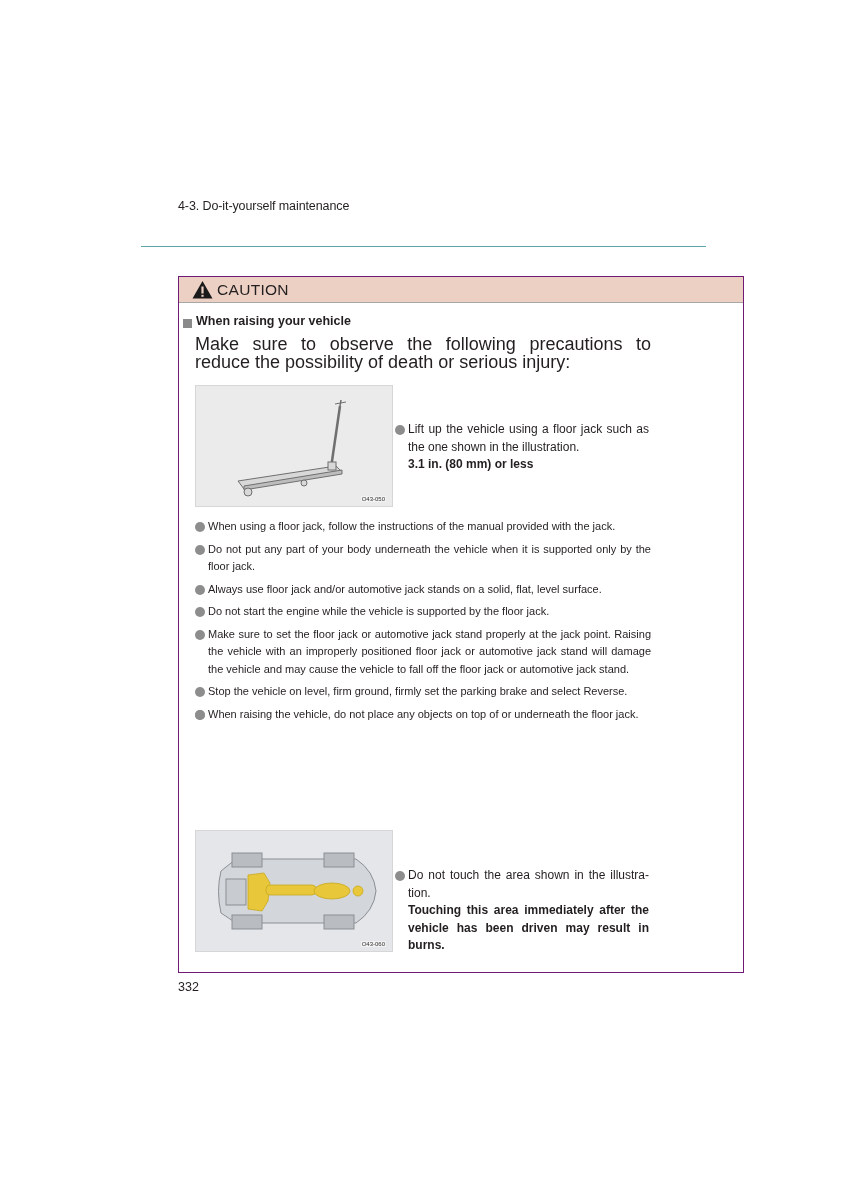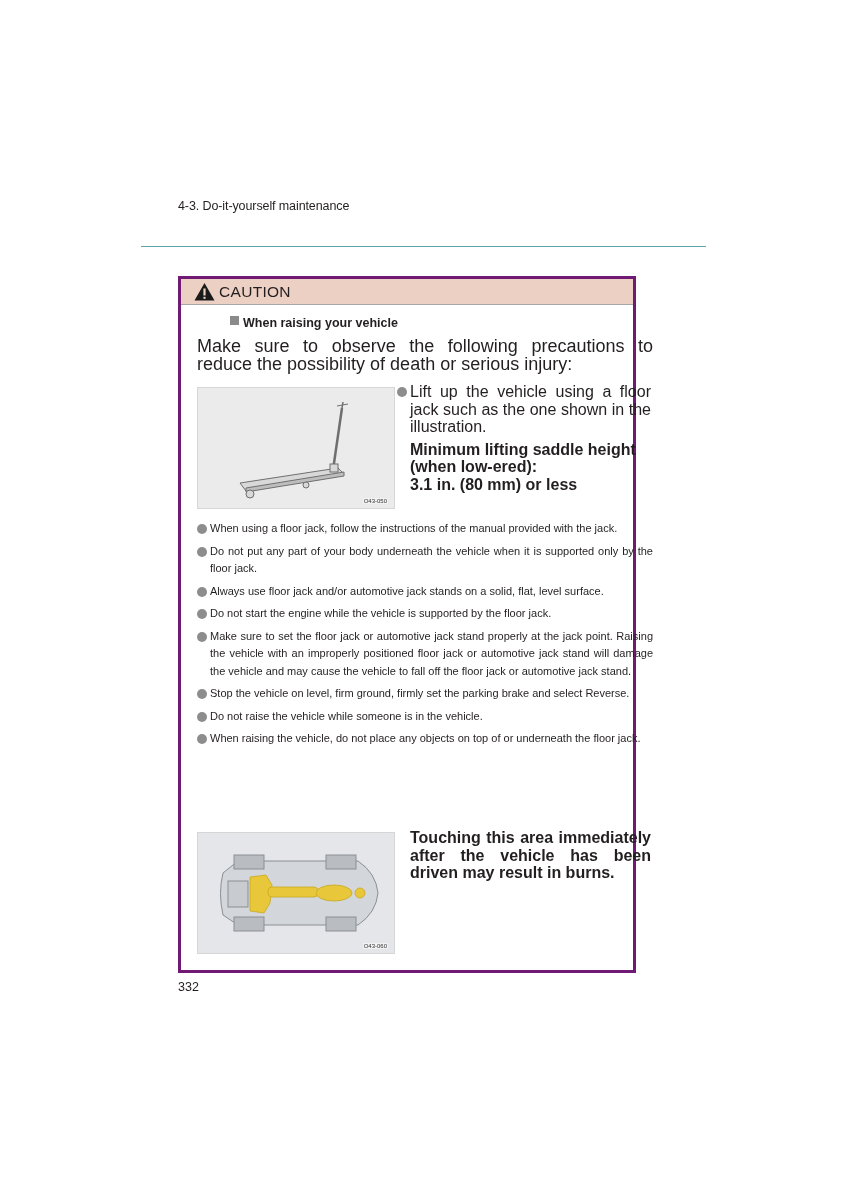--- a/index.html
+++ b/index.html
@@ -10,50 +10,50 @@
   }
   .section-header {
     position: absolute; left: 178px; top: 199px;
     font-size: 12.5px; letter-spacing: -0.1px;
   }
   .header-rule {
     position: absolute; left: 141px; top: 246px; width: 565px; height: 1px;
     background: #5fa5a8;
   }
   .caution-box {
-    position: absolute; left: 178px; top: 276px; width: 458px; height: 697px;
-    border: 3px solid #701a75; box-sizing: border-box;
+    position: absolute; left: 178px; top: 276px; width: 566px; height: 697px;
+    border: 1px solid #701a75; box-sizing: border-box;
   }
   .caution-bar {
     position: absolute; left: 0; top: 0; right: 0; height: 25px;
     background: #ecd0c3; border-bottom: 1px solid #a7a7a7;
     display: flex; align-items: center;
   }
   .warn-icon { margin-left: 13px; width: 21px; height: 19px; display: inline-block; }
   .caution-label { margin-left: 4px; font-size: 15.5px; letter-spacing: 0.3px; }
   .subhead {
     position: absolute; left: 4px; top: 37px; font-size: 12.5px; font-weight: bold;
-    display: flex; align-items: flex-start; margin-left: 45px;
+    display: flex; align-items: flex-end;
   }
   .square {
     width: 9px; height: 9px; background: #8a8a8a; display: inline-block; margin-right: 4px;
   }
   .intro {
     position: absolute; left: 16px; top: 58px; width: 456px; font-size: 18px; line-height: 18px;
     text-align: justify;
   }
   .illus {
     position: absolute; background: #e8e8e8; border: 1px solid #d6d6d6;
   }
   .illus-code {
     position: absolute; right: 6px; bottom: 4px; font-size: 6px; color: #333;
     background: #f2f2f2; padding: 0 1px;
   }
   .side-text {
-    position: absolute; left: 216px; width: 254px; font-size: 16px; line-height: 17.5px;
+    position: absolute; left: 216px; width: 254px; font-size: 12px; line-height: 17.5px; margin-top: 40px;
   }
   .bullet-item {
     position: relative; padding-left: 13px; text-align: justify;
   }
   .dot {
     position: absolute; left: 0; top: 4px; width: 10px; height: 10px; border-radius: 50%;
     background: #8d8d8d;
   }
   .bold-line { font-weight: bold; margin-top: 5px; padding-left: 13px; }
   .plain-line { padding-left: 13px; font-weight: bold; }
@@ -105,32 +105,31 @@
       </g>
     </svg>
     <span class="illus-code">O43-050</span>
   </div>
 
   <div class="side-text" style="top:104px;">
     <div class="bullet-item">
       <span class="dot"></span>
       <span>Lift up the vehicle using a floor jack such as the one shown in the illustration.</span>
     </div>
-    <div class="bold-line">Minimum lifting saddle height (when low-ered):</div>
     <div class="plain-line">3.1 in. (80 mm) or less</div>
   </div>
 
   <div class="bullets">
     <div class="bullet-item"><span class="dot"></span><span>When using a floor jack, follow the instructions of the manual provided with the jack.</span></div>
     <div class="bullet-item"><span class="dot"></span><span>Do not put any part of your body underneath the vehicle when it is supported only by the floor jack.</span></div>
     <div class="bullet-item"><span class="dot"></span><span>Always use floor jack and/or automotive jack stands on a solid, flat, level surface.</span></div>
     <div class="bullet-item"><span class="dot"></span><span>Do not start the engine while the vehicle is supported by the floor jack.</span></div>
     <div class="bullet-item"><span class="dot"></span><span>Make sure to set the floor jack or automotive jack stand properly at the jack point. Raising the vehicle with an improperly positioned floor jack or automotive jack stand will damage the vehicle and may cause the vehicle to fall off the floor jack or automotive jack stand.</span></div>
     <div class="bullet-item"><span class="dot"></span><span>Stop the vehicle on level, firm ground, firmly set the parking brake and select Reverse.</span></div>
-    <div class="bullet-item"><span class="dot"></span><span>Do not raise the vehicle while someone is in the vehicle.</span></div>
+    <div class="bullet-item"><span class="dot"></span></div>
     <div class="bullet-item"><span class="dot"></span><span>When raising the vehicle, do not place any objects on top of or underneath the floor jack.</span></div>
   </div>
 
   <div class="illus" style="left:16px; top:553px; width:196px; height:120px;">
     <svg width="196" height="120" viewBox="0 0 196 120">
       <rect x="0" y="0" width="196" height="120" fill="#e4e6e9"></rect>
       <g stroke="#8b8f95" fill="#d3d6da" stroke-width="1">
         <path d="M25,40 Q20,60 25,82 L40,92 L160,92 Q178,80 180,60 Q178,40 160,28 L40,28 Z"></path>
         <rect x="36" y="22" width="30" height="14" fill="#b9bcc0"></rect>
         <rect x="36" y="84" width="30" height="14" fill="#b9bcc0"></rect>
@@ -142,17 +141,21 @@
         <path d="M52,44 L68,42 L74,52 L72,70 L66,80 L52,78 Z"></path>
         <rect x="70" y="54" width="50" height="10" rx="4"></rect>
         <ellipse cx="136" cy="60" rx="18" ry="8"></ellipse>
         <ellipse cx="162" cy="60" rx="5" ry="5"></ellipse>
       </g>
     </svg>
     <span class="illus-code">O43-060</span>
   </div>
 
   <div class="side-text" style="top:550px;">
+    <div class="bullet-item">
+      <span class="dot"></span>
+      <span>Do not touch the area shown in the illustra-tion.</span>
+    </div>
     <div class="plain-line" style="text-align:justify;">Touching this area immediately after the vehicle has been driven may result in burns.</div>
   </div>
 </div>
 
 <div class="page-number">332</div>
 
 </body></html>

